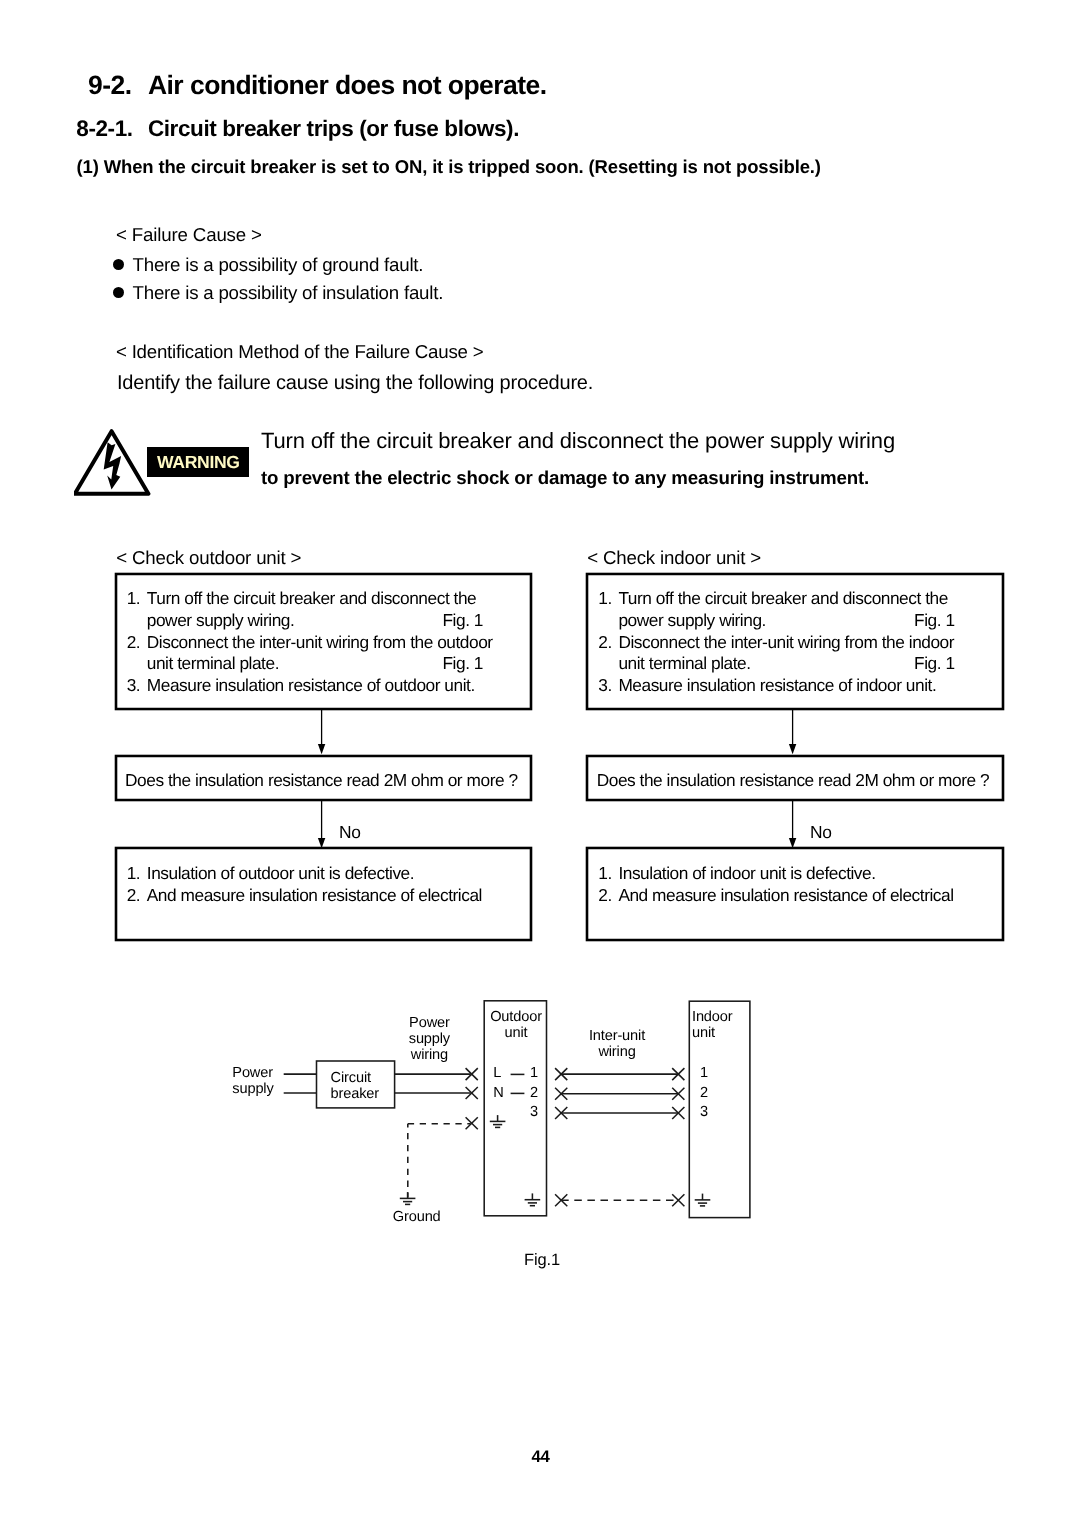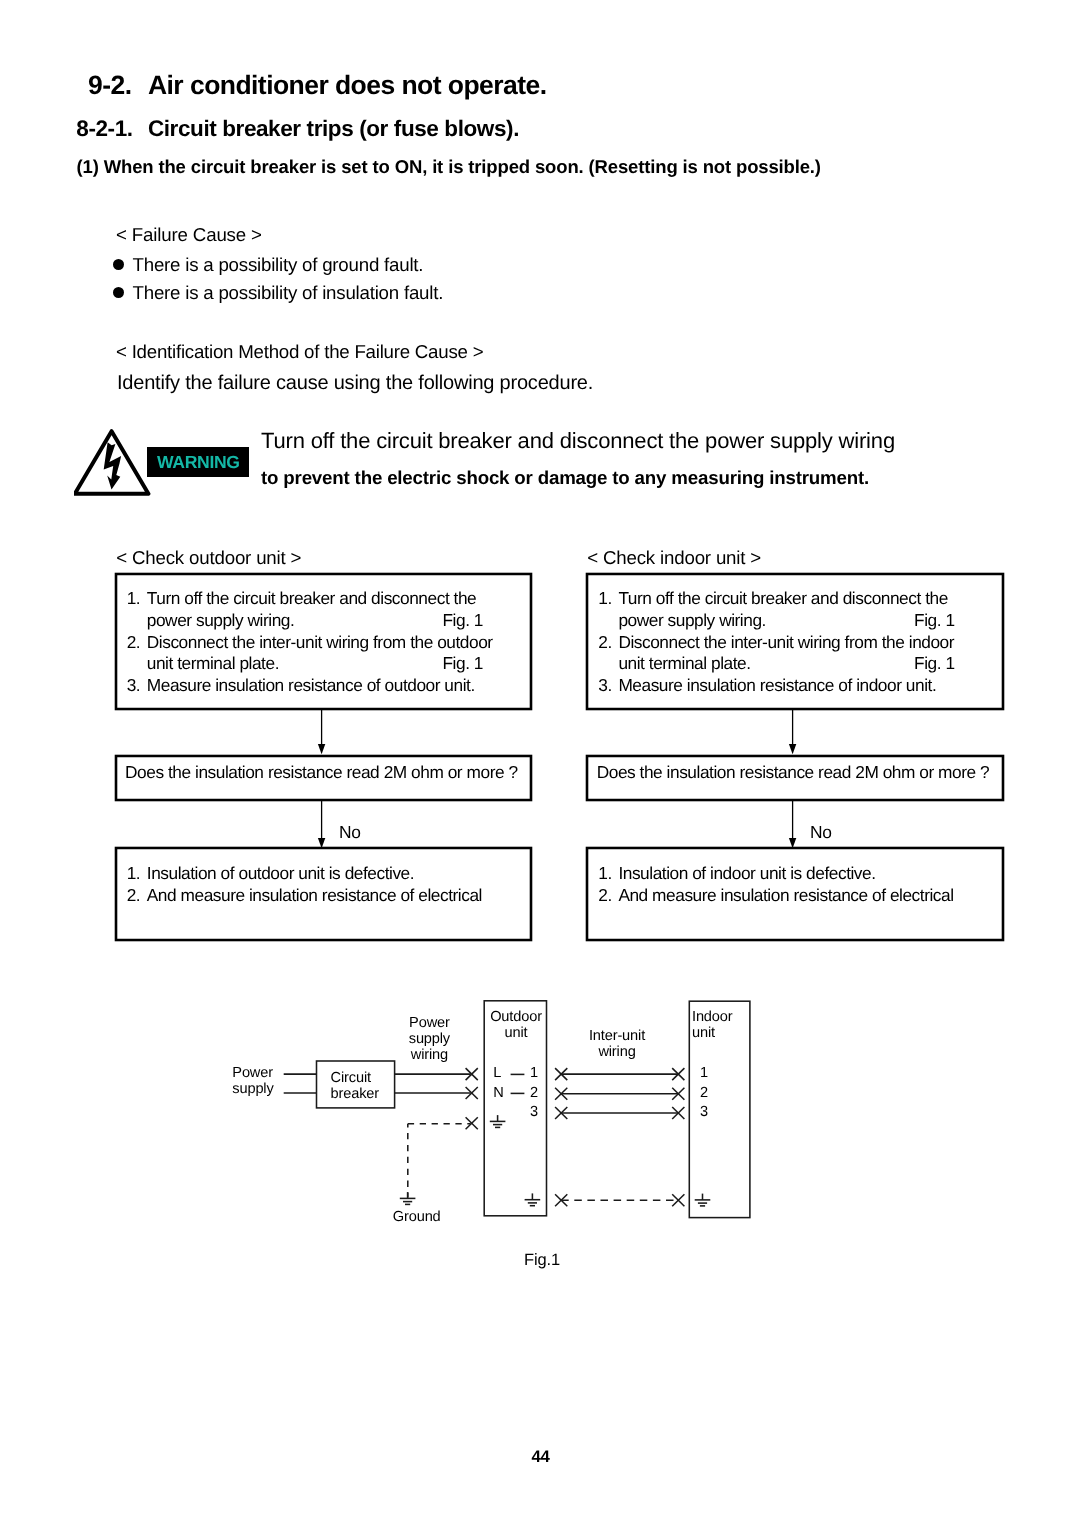--- a/index.html
+++ b/index.html
@@ -19,38 +19,38 @@
   .fc-title{left:116px;top:224px;font-size:18.7px;white-space:nowrap;letter-spacing:-0.16px;}
   .fc-b1{left:113px;top:254px;font-size:18.7px;white-space:nowrap;}
   .fc-b2{left:113px;top:282.4px;font-size:18.7px;white-space:nowrap;}
   .bullet{display:inline-block;width:11px;height:11px;border-radius:50%;background:#000;vertical-align:baseline;position:relative;top:-1.5px;}
   .btext{margin-left:8.5px;letter-spacing:-0.215px;}
   .id-title{left:116px;top:340.5px;font-size:18.7px;white-space:nowrap;letter-spacing:-0.235px;}
   .id-text{left:117px;top:372px;font-size:20px;white-space:nowrap;letter-spacing:-0.21px;}
 
   
   .warn-tri{left:73.8px;top:429.3px;}
-  .warn-badge{left:146.9px;top:446.9px;width:100.9px;height:30.5px;background:#000;color:#14b8a6;
+  .warn-badge{left:146.9px;top:446.9px;width:100.9px;height:30.5px;background:#000;color:#fef9c3;
       font-size:17.6px;font-weight:bold;display:flex;align-items:center;justify-content:center;letter-spacing:-0.35px;padding-left:1px;}
   .warn-l1{left:261px;top:428px;font-size:22px;font-weight:normal;white-space:nowrap;letter-spacing:-0.175px;}
   .warn-l2{left:261px;top:466.6px;font-size:18.7px;font-weight:bold;white-space:nowrap;letter-spacing:-0.175px;}
 
   
   .fl-title{font-size:18.7px;white-space:nowrap;}
   .fl-out-title{left:116.2px;top:546.8px;letter-spacing:-0.18px;}
   .fl-in-title{left:587.2px;top:546.8px;letter-spacing:-0.18px;}
   .box{border:2px solid #000;box-sizing:border-box;box-shadow:0 0 0 0.3px #000, inset 0 0 0 0.3px #000;}
   .box .row{display:flex;font-size:17.3px;line-height:21.85px;letter-spacing:-0.45px;}
   .box .num{width:20.1px;flex:none;}
   .box .txt{flex:1;white-space:nowrap;position:relative;}
   .figref{position:absolute;right:41.3px;}
   .box-step{height:137px;padding:13.2px 6px 0 9.9px;}
   .box-out-step{left:114.8px;top:572.7px;width:417.5px;}
   .box-in-step{left:586.4px;top:572.7px;width:417.5px;}
-  .box-q{height:46px;padding-left:8.3px;font-size:17.3px;letter-spacing:-0.45px;white-space:nowrap;line-height:21.85px;padding-top:5px;box-sizing:border-box;}
+  .box-q{height:46px;padding-left:8.3px;font-size:17.3px;letter-spacing:-0.45px;white-space:nowrap;line-height:21.85px;padding-top:13.0px;box-sizing:border-box;}
   .box-out-q{left:114.8px;top:754.7px;width:417.5px;}
   .box-in-q{left:586.4px;top:754.7px;width:417.5px;}
   .box-res{height:94px;padding:13.9px 6px 0 9.9px;}
   .box-out-res{left:114.8px;top:847.3px;width:417.5px;}
   .box-in-res{left:586.4px;top:847.3px;width:417.5px;}
   .arrows{left:0;top:0;pointer-events:none;}
   .no-out{left:339px;top:822.2px;font-size:17.4px;letter-spacing:-0.2px;}
   .no-in{left:810px;top:822.2px;font-size:17.4px;letter-spacing:-0.2px;}
 
   

